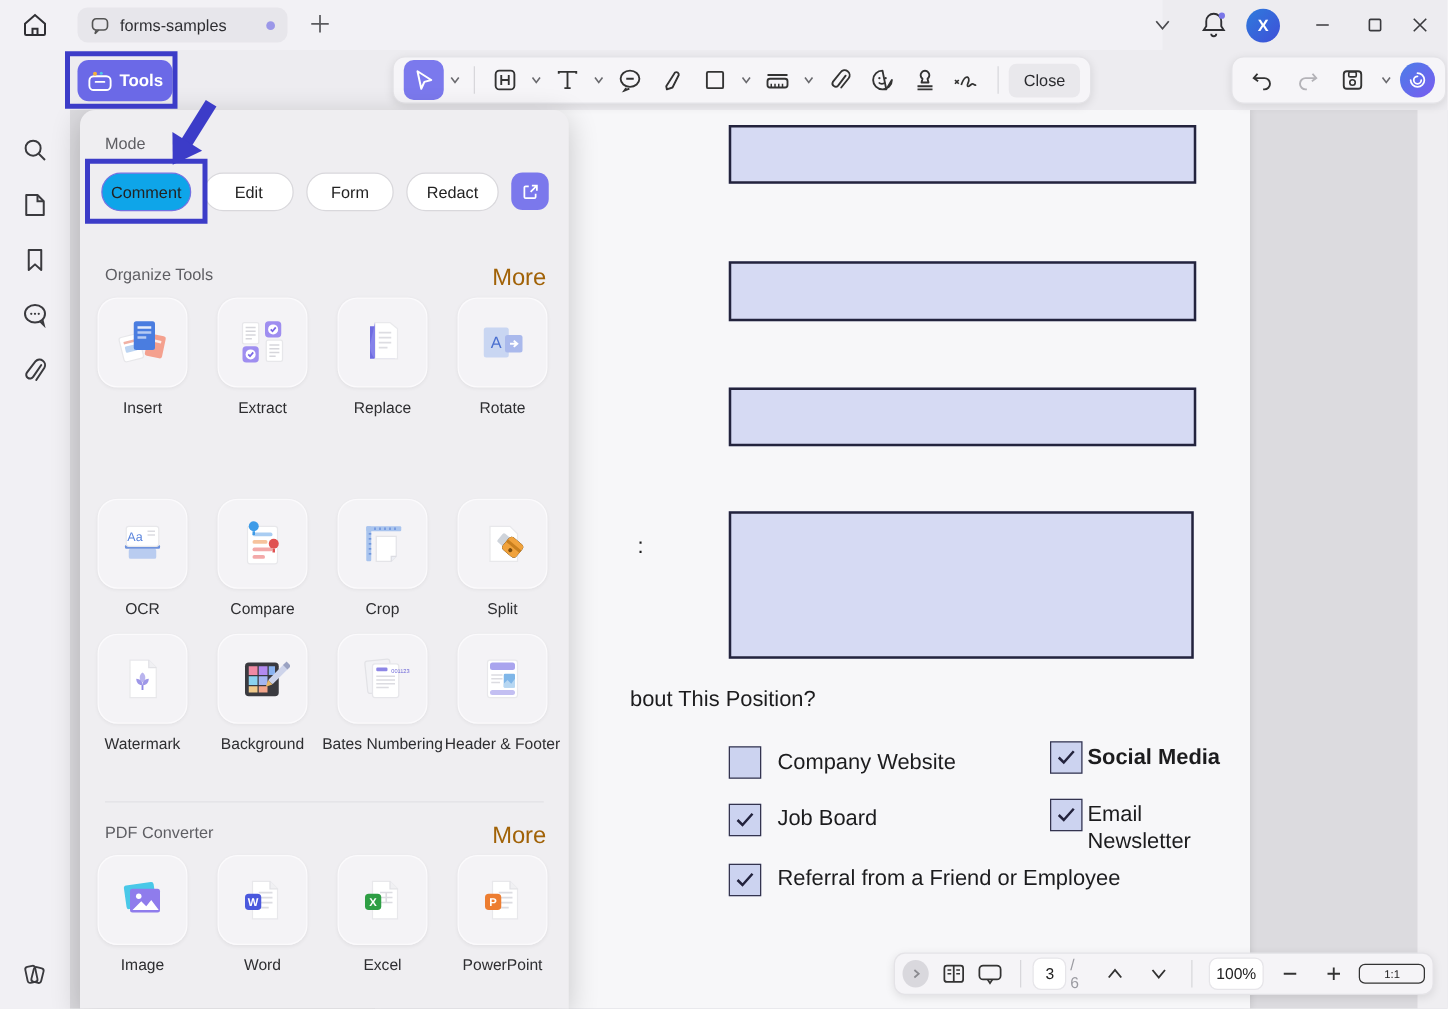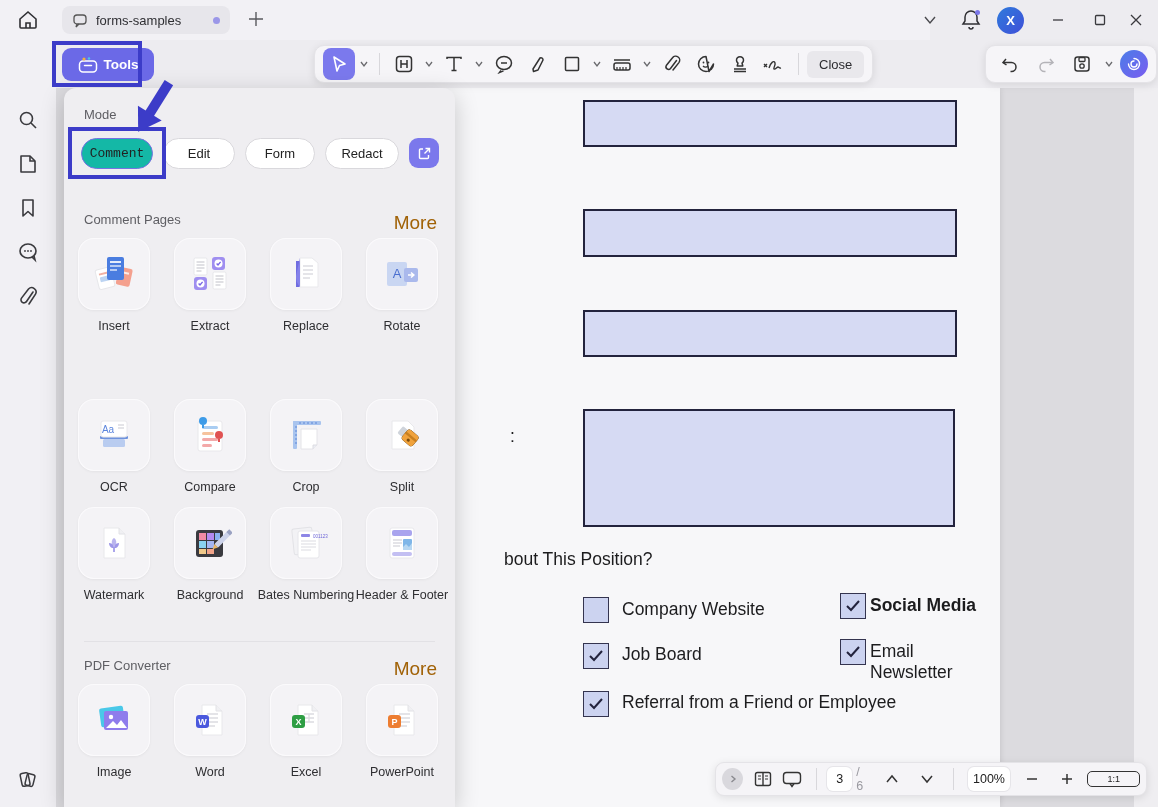--- a/index.html
+++ b/index.html
@@ -37,30 +37,30 @@
   .cbx { position:absolute; width:26px; height:26px; background:#ccd3f0; border:1.5px solid #34344f; }
   .cbx svg { display:none; margin:3px auto; }
   .cbx.checked svg { display:block; }
   .right-strip { position:absolute; left:1134px; top:88px; width:24px; height:719px; background:#efeef1; }
 
   
   .panel { position:absolute; left:64px; top:88px; width:391px; height:719px; background:#efeef1; border-radius:12px 12px 0 0; box-shadow:0 6px 24px rgba(0,0,0,.20); }
   .sec-title { position:absolute; left:20px; font-size:13px; color:#5e5e63; }
   .more-link { position:absolute; right:18px; font-size:19px; color:#a16207; }
   .mode-btn { position:absolute; top:50px; height:31px; background:#fff; border:1px solid #d9d8dc; border-radius:16px; display:flex; align-items:center; justify-content:center; font-size:13px; color:#222; }
-  .mode-btn.active { background:#14b8a6; border:1.5px solid #7472e2;font-family:Liberation Mono, monospace; }
+  .mode-btn.active { background:#0ea5e9; border:1.5px solid #7472e2; }
   .row { position:absolute; left:14px; width:366px; display:flex; gap:24px; }
   .cell { width:72px; display:flex; flex-direction:column; align-items:center; }
   .tile { width:72px; height:72px; background:#f4f3f6; border-radius:16px; box-shadow:inset 0 0 0 1px #fbfafc, 0 1px 3px rgba(0,0,0,.05); display:flex; align-items:center; justify-content:center; }
   .tile-label { width:100px; margin-top:8px; text-align:center; font-size:12.5px; color:#2e2e31; line-height:1.35; }
   .sec-div { position:absolute; left:20px; width:351px; height:1px; background:#e2e1e5; }
 
   
   .ann-box { position:absolute; border:4px solid #3c3cc8; }
-  .tools-btn { position:absolute; left:62px; top:48px; width:92px; height:33px; background:#6b69e7; border-radius:9px; display:flex; align-items:center; justify-content:center; gap:6px; color:#fff; font-size:13.5px; font-weight:bold; }
+  .tools-btn { position:absolute; left:62px; top:48px; width:76px; height:33px; background:#6b69e7; border-radius:9px; display:flex; align-items:center; justify-content:center; gap:6px; color:#fff; font-size:13.5px; font-weight:bold; }
   .ghost-tab { position:absolute; left:138px; top:50px; width:68px; height:30px; background:#d9d8dc; border-radius:0 8px 8px 0; }
 
   
   .bottombar { position:absolute; left:715px; top:762px; width:432px; height:34px; background:#f5f4f7; border:1px solid #e4e3e7; border-radius:9px; box-shadow:0 2px 8px rgba(0,0,0,.10); display:flex; align-items:center; padding:0 6px; }
   .bb-ic { width:30px; height:28px; display:flex; align-items:center; justify-content:center; }
   .bb-box { background:#fff; border-radius:6px; font-size:12.5px; color:#222; display:flex; align-items:center; justify-content:center; box-shadow:0 0 0 1px #e6e5e9; }
 </style>
 </head>
 <body>
 
@@ -342,21 +342,21 @@
   <div class="mode-btn" style="left:99px; width:72px;">Edit</div>
   <div class="mode-btn" style="left:181px; width:70px;">Form</div>
   <div class="mode-btn" style="left:261px; width:74px;">Redact</div>
   <div style="position:absolute; left:345px; top:50px; width:30px; height:30px; background:#7b78ec; border-radius:9px; display:flex; align-items:center; justify-content:center;">
     <svg width="15" height="15" viewBox="0 0 15 15">
         <path d="M6 3 H3.5 a1 1 0 0 0 -1 1 V11.5 a1 1 0 0 0 1 1 H10.5 a1 1 0 0 0 1 -1 V9" fill="none" stroke="#fff" stroke-width="1.4"></path>
         <path d="M8.5 2.5 h4 v4 M12.5 2.5 L7.5 7.5" fill="none" stroke="#fff" stroke-width="1.4"></path>
       </svg>
   </div>
 
-  <div class="sec-title" style="top:124px;">Comment Pages</div>
+  <div class="sec-title" style="top:124px;">Organize Tools</div>
   <div class="more-link" style="top:124px;">More</div>
   <div class="row" style="top:150px;">
     <div class="cell">
       <div class="tile">
           <svg width="44" height="44" viewBox="0 0 44 44">
             <g transform="rotate(-14 14 26)">
               <rect x="5" y="16" width="16" height="20" rx="2" fill="#fff" stroke="#e7e7ea"></rect>
               <rect x="8" y="20" width="10" height="2" fill="#f0b1a4"></rect>
               <rect x="8" y="24" width="10" height="5" rx="1" fill="#bcd4f2"></rect>
             </g>

